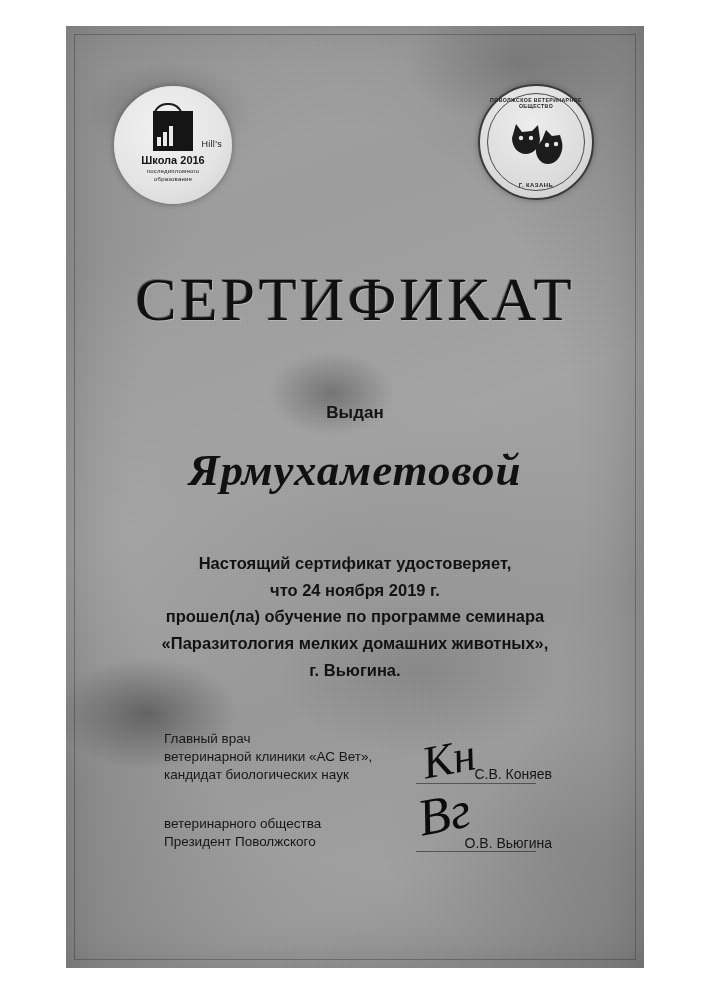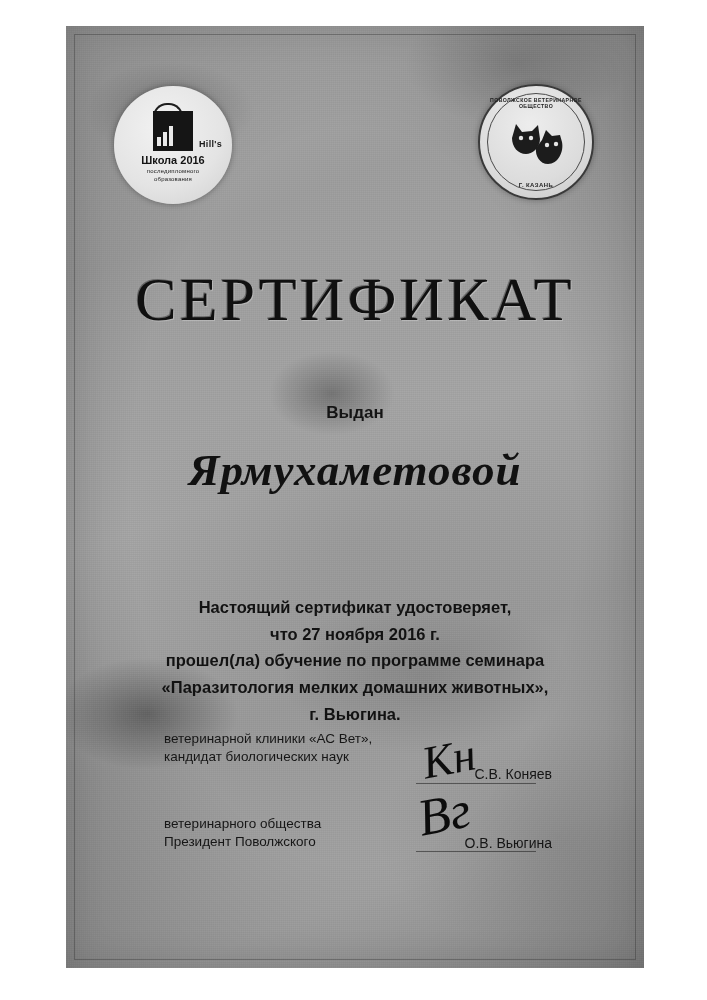--- a/index.html
+++ b/index.html
@@ -118,21 +118,21 @@
     background: #e9e9e9;
   }
   .hills-bars i:nth-child(1){ left:0;  height: 9px; }
   .hills-bars i:nth-child(2){ left:6px; height: 14px; }
   .hills-bars i:nth-child(3){ left:12px; height: 20px; }
   .hills-word {
     position: absolute;
     right: -19px;
     bottom: 2px;
     font-size: 9px;
-    font-weight: bold;
+    font-weight: normal;
     color: #1a1a1a;
     letter-spacing: .3px;
   }
   .hills-arc {
     position: absolute;
     left: 10px;
     top: -4px;
     width: 26px;
     height: 12px;
     border: 2px solid #1d1d1d;
@@ -237,21 +237,20 @@
   .body-text {
     position: absolute;
     left: 90px;
     right: 90px;
     top: 524px;
     text-align: center;
     font-size: 16.5px;
     font-weight: bold;
     line-height: 1.62;
     color: #121212;
-    margin-top: 44px;
   }
 
   .sign-block {
     position: absolute;
     font-size: 13.5px;
     line-height: 1.35;
     color: #161616;
   }
   .sign-1 { left: 98px; top: 704px; }
   .sign-2 { left: 98px; top: 789px; }
@@ -343,27 +342,28 @@
       </svg>
     </div>
 
     <div class="title">СЕРТИФИКАТ</div>
 
     <div class="issued-to">Выдан</div>
     <div class="name-line1">Ярмухаметовой</div>
 
     <div class="body-text">
       <div>Настоящий сертификат удостоверяет,</div>
-      <div>что 27 ноября 2016 г.</div>
+      <div>что 24 ноября 2019 г.</div>
       <div>прошел(ла) обучение по программе семинара</div>
       <div>«Паразитология мелких домашних животных»,</div>
       <div>г. Вьюгина.</div>
     </div>
 
     <div class="sign-block sign-1">
+      <div>Главный врач</div>
       <div>ветеринарной клиники «АС Вет»,</div>
       <div>кандидат биологических наук</div>
     </div>
     <div class="autograph auto-1">Кн</div>
     <div class="sign-rule rule-1"></div>
     <div class="sign-name name-1">С.В. Коняев</div>
 
     <div class="sign-block sign-2">
       <div>ветеринарного общества</div>
       <div>Президент Поволжского</div>

